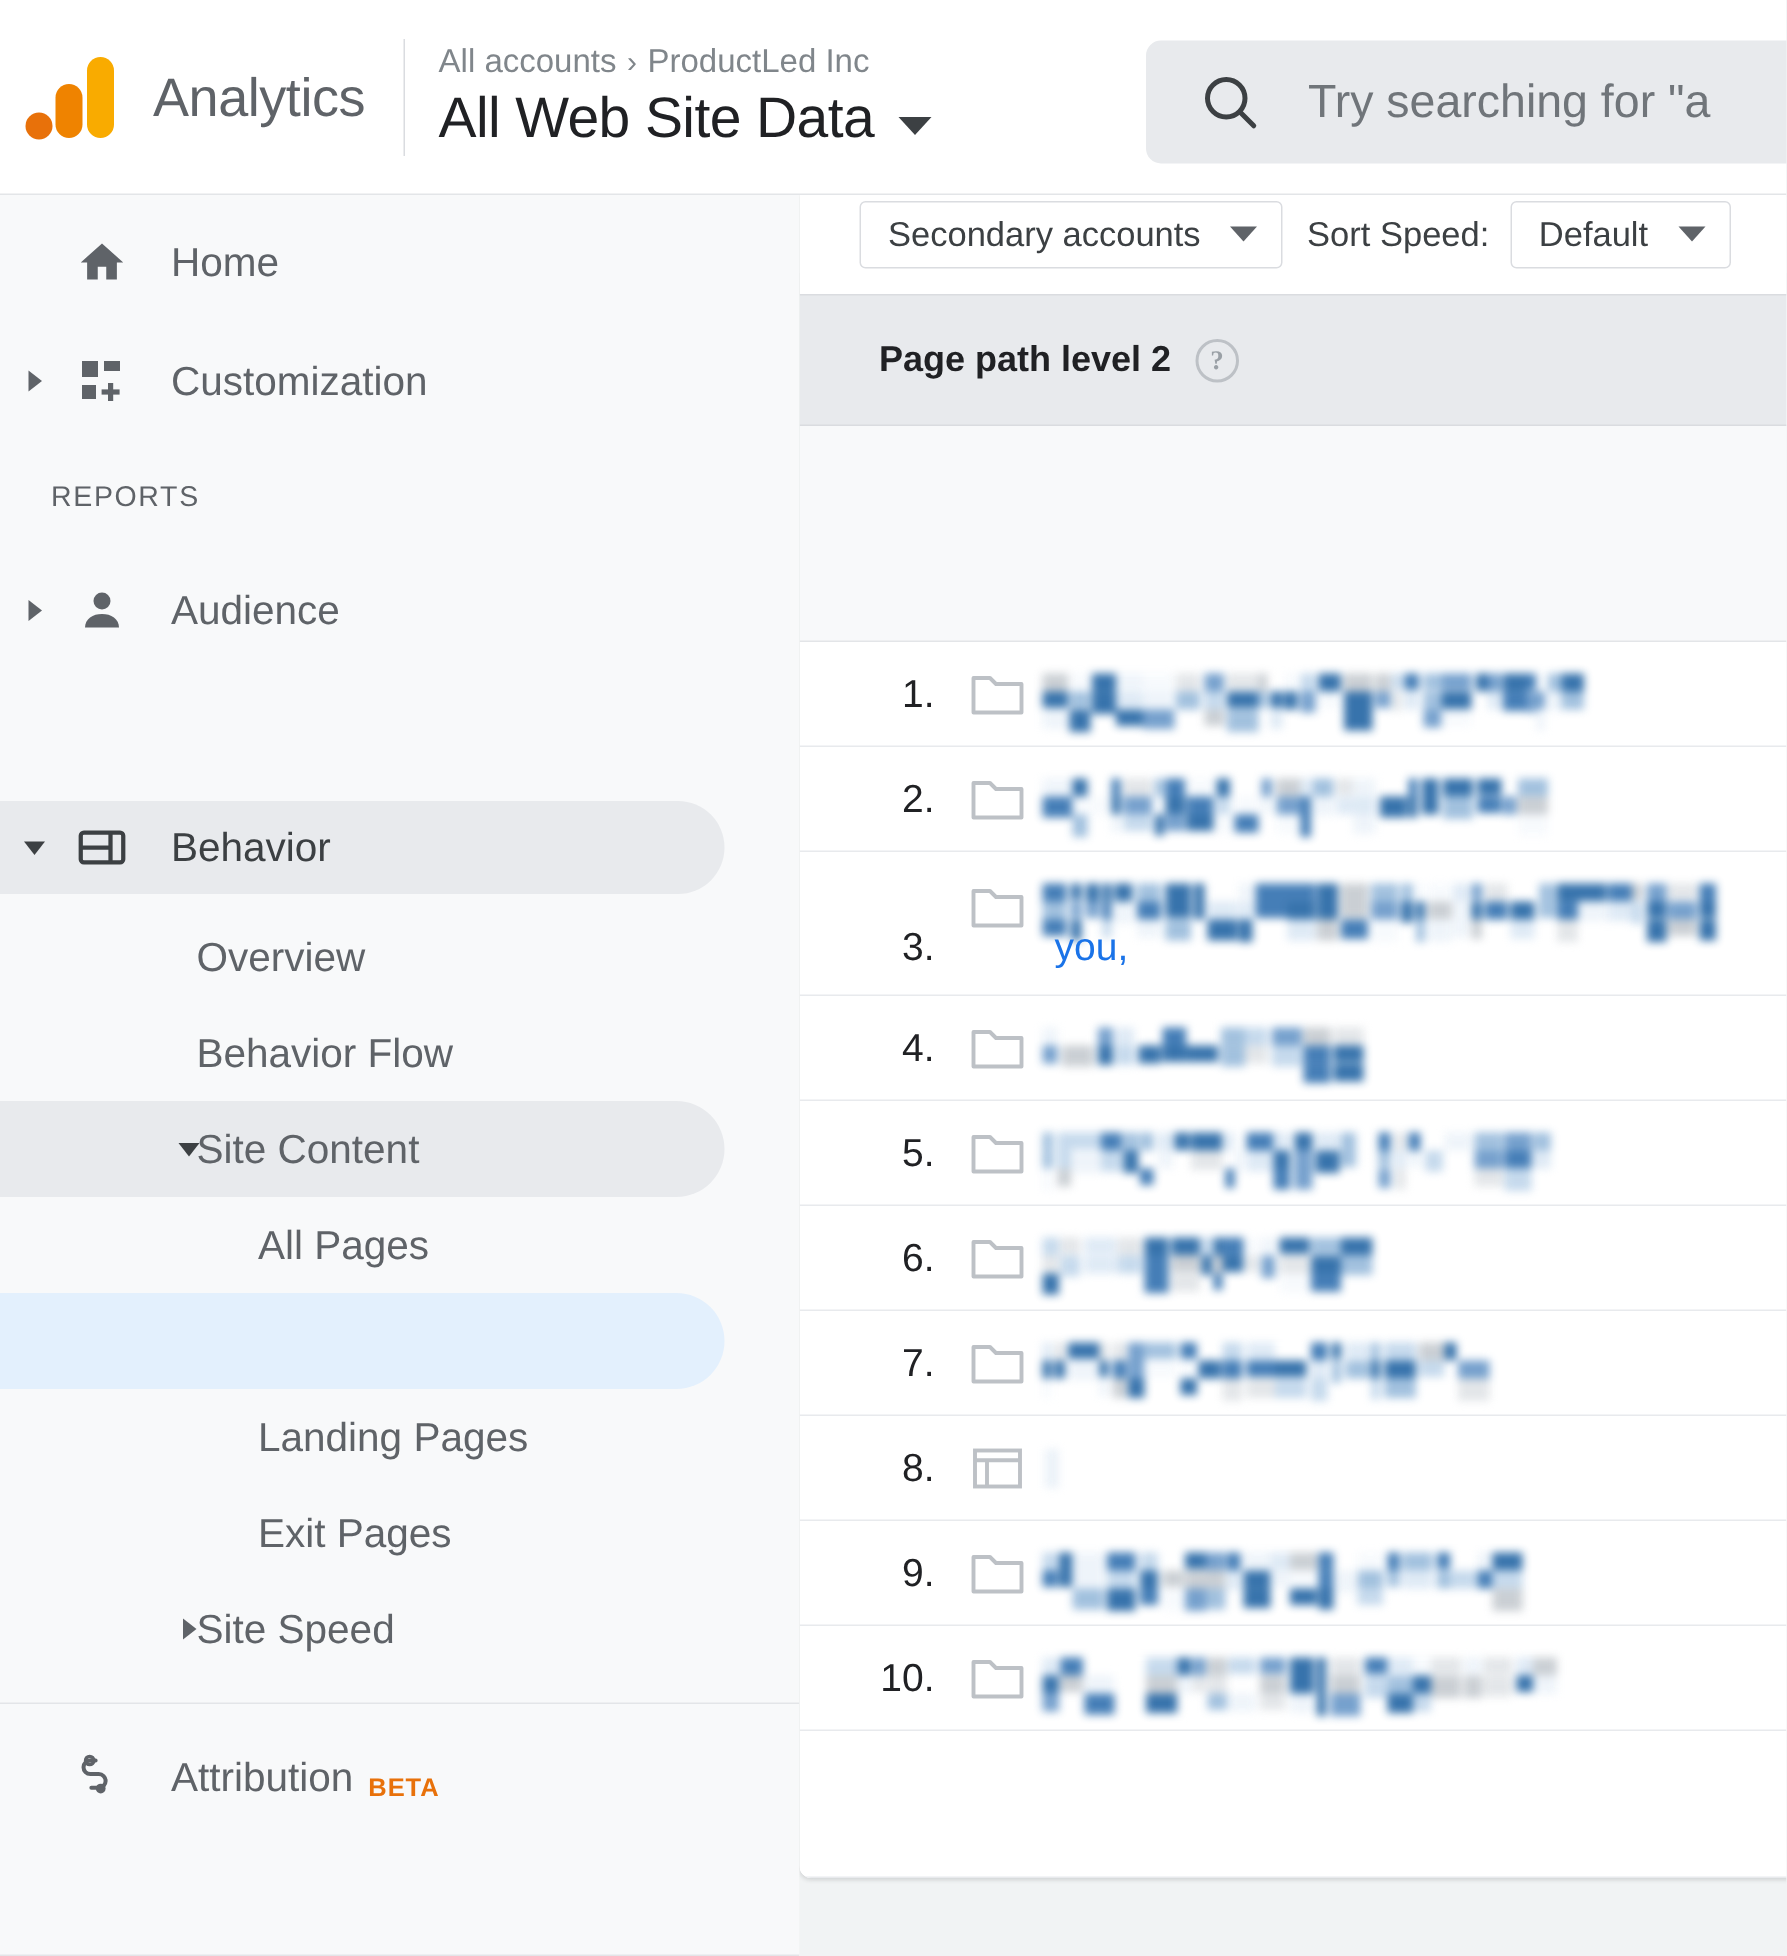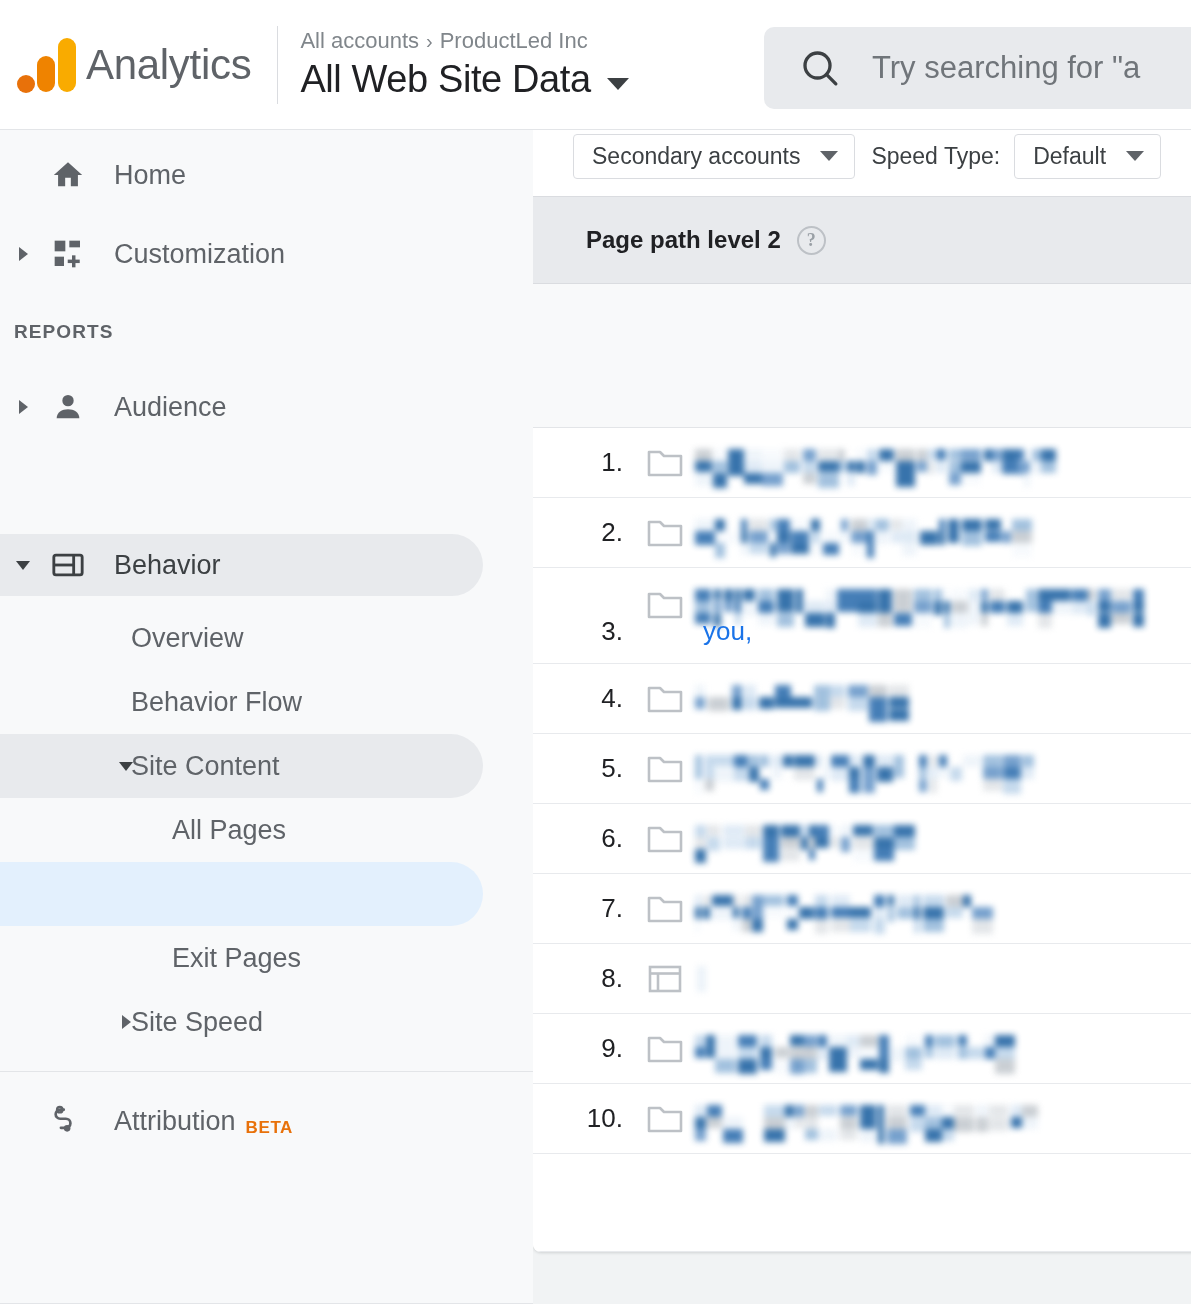--- a/index.html
+++ b/index.html
@@ -21,22 +21,22 @@
     border-bottom: 1px solid #e3e5e8;
     display: flex; align-items: center;
   }
   .logo-wrap {
     display: flex; align-items: center;
     padding-left: 14px;
     height: 100%;
   }
   .ga-logo { width: 72px; height: 62px; display:block; }
   .brand-name {
-    font-size: 42px; color: #5f6368; letter-spacing: -0.3px;
-    font-weight: 400;
+    font-size: 36px; color: #5f6368; letter-spacing: -0.3px;
+    margin-left: 16px; font-weight: 400;
     white-space: nowrap;
   }
   .header-divider {
     width: 1px; height: 78px; background: #dadce0;
     margin: 0 22px 0 26px;
   }
   .acct-block { display: flex; flex-direction: column; justify-content: center; }
   .breadcrumb {
     font-size: 22px; color: #80868b; font-weight: 400;
     white-space: nowrap; line-height: 1.2;
@@ -113,22 +113,22 @@
     display: flex; align-items: center; justify-content: center;
     margin-left: 6px;
   }
   .nav-label {
     font-size: 27px; color: #5f6368; font-weight: 400;
     margin-left: 24px; white-space: nowrap;
   }
   .nav-item.sel-gray .nav-label { color: #3c4043; }
 
   .section-head {
-    font-size: 19px; color: #5f6368; font-weight: 700;
-    letter-spacing: 1.1px; padding-left: 14px;
+    font-size: 19px; color: #5f6368; font-weight: 400;
+    letter-spacing: 1.1px; padding-left: 34px;
     height: 54px; display: flex; align-items: center;
   }
 
   
   .sub-item {
     position: relative;
     display: flex; align-items: center;
     height: 64px; cursor: pointer;
   }
   .sub-item .pill {
@@ -404,20 +404,24 @@
 
     <div class="sub-item lvl2">
       <div class="pill"></div>
       <div class="sub-label">All Pages</div>
     </div>
 
     <div class="sub-item lvl2 sel-blue">
       <div class="pill"></div>
     </div>
 
+    <div class="sub-item lvl2">
+      <div class="pill"></div>
+      <div class="sub-label">Landing Pages</div>
+    </div>
 
     <div class="sub-item lvl2">
       <div class="pill"></div>
       <div class="sub-label">Exit Pages</div>
     </div>
 
     <div class="sub-item">
       <div class="pill"></div>
       <div class="sub-tri right"></div>
       <div class="sub-label">Site Speed</div>
@@ -445,21 +449,21 @@
   </div>
 
   <div class="content-area">
     <div class="card">
 
       <div class="toolbar-row">
         <div class="dd-btn">
           <span class="dd-label">Secondary accounts</span>
           <span class="dd-arrow"></span>
         </div>
-        <span class="sort-label">Speed Type:</span>
+        <span class="sort-label">Sort Speed:</span>
         <div class="dd-btn">
           <span class="dd-label">Default</span>
           <span class="dd-arrow"></span>
         </div>
       </div>
 
       <div class="table-head">
         <span class="th-text">Page path level 2</span>
         <span class="help-ico">?</span>
       </div>

